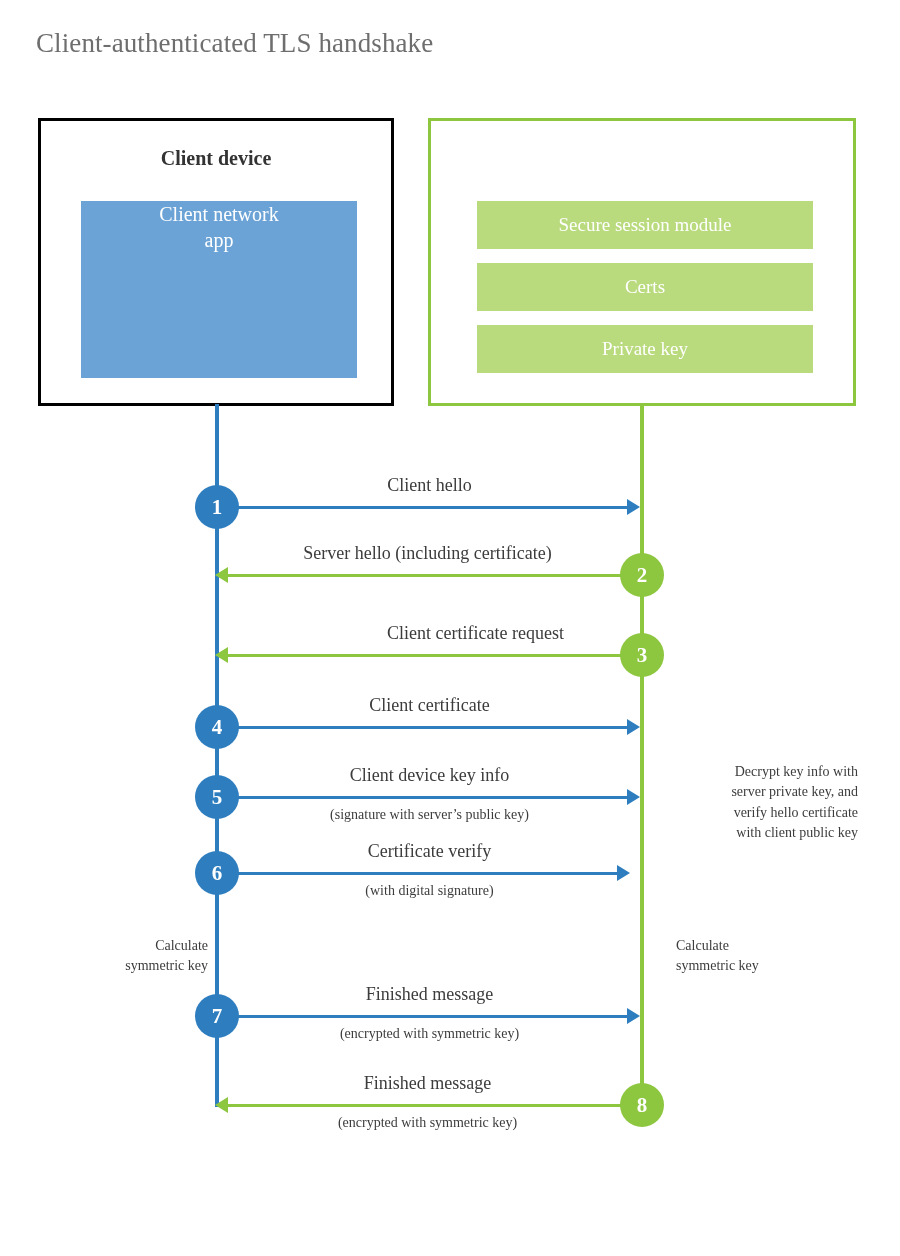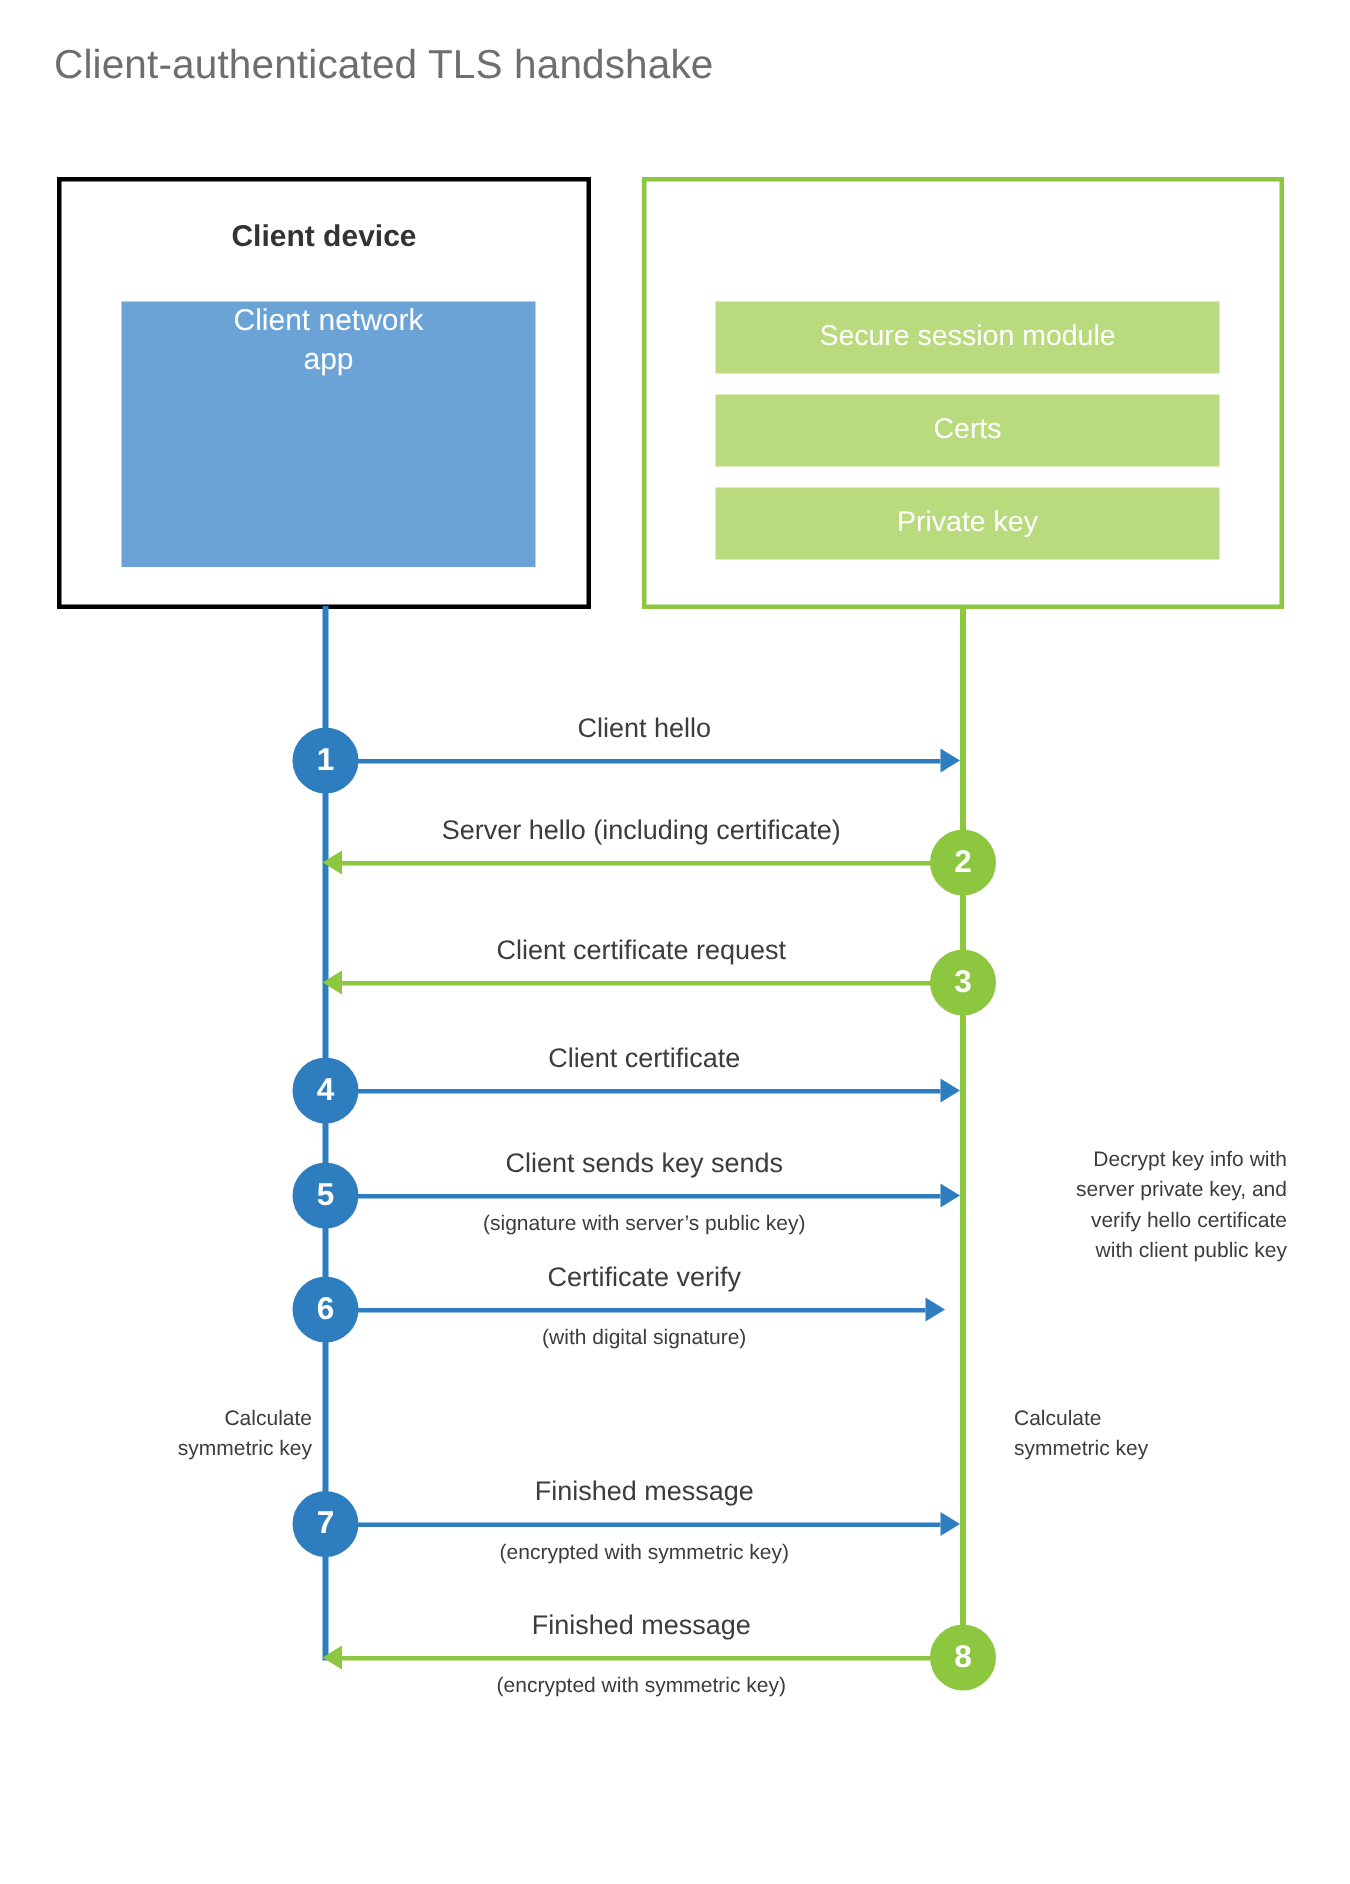--- a/index.html
+++ b/index.html
@@ -10,20 +10,21 @@
   body {
     font-family: "Liberation Sans", "DejaVu Sans", sans-serif;
     -webkit-font-smoothing: antialiased;
   }
   #canvas {
     position: relative;
     width: 864px;
     height: 1256px;
     background: #ffffff;
     overflow: hidden;
+    font-family: Liberation Serif, serif;
   }
 
   
   .page-title {
     position: absolute;
     left: 36px;
     top: 28px;
     font-size: 27px;
     font-weight: 300;
     color: #6e6e6e;
@@ -257,35 +258,35 @@
     <div class="arrow-shaft green" style="left:228px; width:400px;"></div>
     <div class="arrow-head left green" style="left:215px;"></div>
     <div class="step-circle green">2</div>
     <div class="step-label" style="left:215px; width:425px;">Server hello (including certificate)</div>
   </div>
 
   <div class="step" style="top:655px;">
     <div class="arrow-shaft green" style="left:228px; width:400px;"></div>
     <div class="arrow-head left green" style="left:215px;"></div>
     <div class="step-circle green">3</div>
-    <div class="step-label" style="left:215px; width:425px;">Client certificate request</div>
+    <div class="step-label" style="left:215px; width:425px;padding-left:48px;">Client certificate request</div>
   </div>
 
   <div class="step" style="top:727px;">
     <div class="arrow-shaft blue" style="left:217px; width:410px;"></div>
     <div class="arrow-head right blue" style="left:627px;"></div>
     <div class="step-circle blue">4</div>
     <div class="step-label" style="left:217px; width:425px;">Client certificate</div>
   </div>
 
   <div class="step" style="top:797px;">
     <div class="arrow-shaft blue" style="left:217px; width:410px;"></div>
     <div class="arrow-head right blue" style="left:627px;"></div>
     <div class="step-circle blue">5</div>
-    <div class="step-label" style="left:217px; width:425px;">Client sends key sends</div>
+    <div class="step-label" style="left:217px; width:425px;">Client device key info</div>
     <div class="step-sublabel" style="left:217px; width:425px;">(signature with server’s public key)</div>
   </div>
 
   <div class="step" style="top:873px;">
     <div class="arrow-shaft blue" style="left:217px; width:400px;"></div>
     <div class="arrow-head right blue" style="left:617px;"></div>
     <div class="step-circle blue">6</div>
     <div class="step-label" style="left:217px; width:425px;">Certificate verify</div>
     <div class="step-sublabel" style="left:217px; width:425px;">(with digital signature)</div>
   </div>

